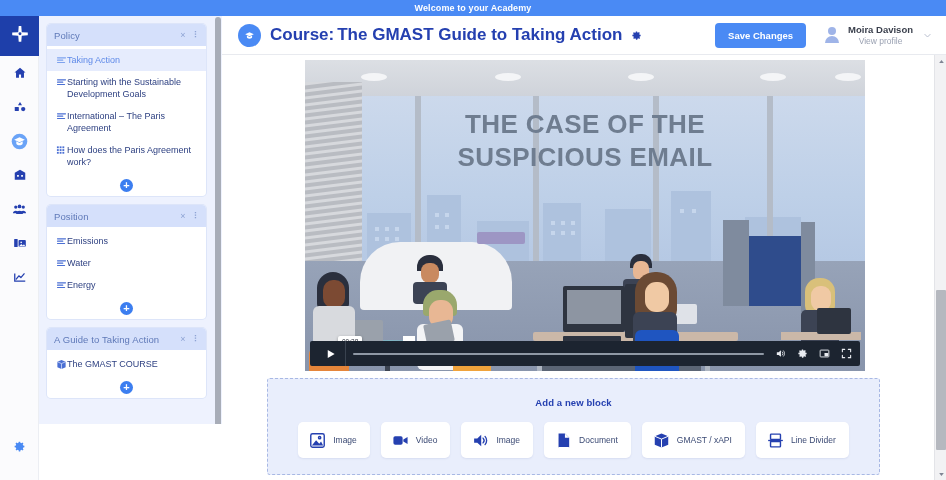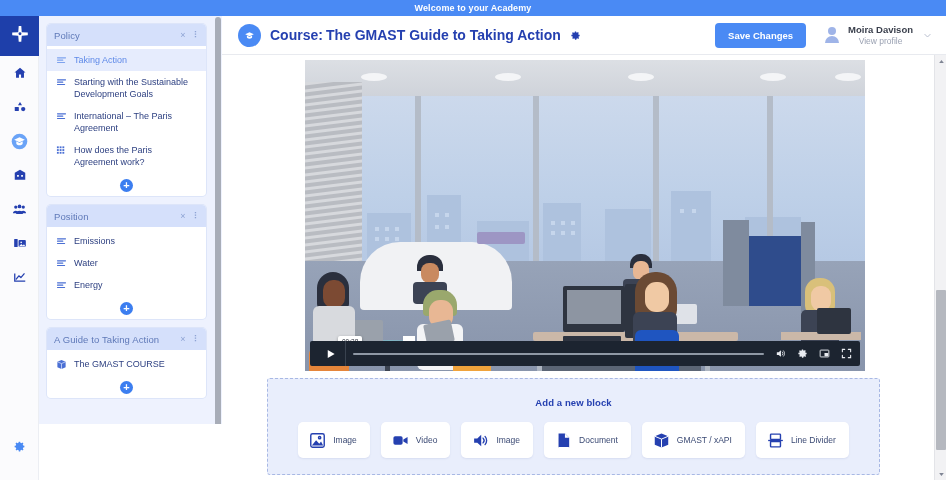--- a/index.html
+++ b/index.html
@@ -60,21 +60,21 @@
     font-size: 9.5px; color: #5f79b8; font-weight: normal;
   }
   .sb-head .t { flex: 1; letter-spacing: .1px; }
   .sb-head .x { font-size: 9px; color: #8ea3d4; margin-right: 8px; cursor: pointer; }
   .sb-head .grip {
     font-size: 9px; color: #8ea3d4; cursor: grab; line-height: 1;
     letter-spacing: -1px;
   }
   .sb-list { padding: 3px 0 1px 0; }
   .sb-item {
-    display: flex; align-items: flex-start; gap: 7px;
+    display: flex; align-items: flex-start; 
     padding: 5px 8px 5px 9px; cursor: pointer;
     font-size: 9px; color: #2c3f80; line-height: 12px;
   }
   .sb-item.active { background: #e6ecfd; color: #5f8ae8; }
   .sb-item .ico { flex: 0 0 11px; margin-top: 1px; color: #4a6fd4; }
   .sb-item.active .ico { color: #7ea2ee; }
   .sb-item .lbl { flex: 1; }
   .sb-add {
     display: flex; align-items: center; justify-content: center;
     height: 22px; cursor: pointer;
@@ -94,21 +94,21 @@
     position: absolute; left: 222px; top: 16px; width: 724px; height: 39px;
     background: #ffffff; border-bottom: 1px solid #e8eaef;
     display: flex; align-items: center; padding: 0 14px 0 16px;
   }
   .course-badge {
     width: 23px; height: 23px; border-radius: 50%; background: #4a8af4;
     display: flex; align-items: center; justify-content: center;
     color: #fff; flex: 0 0 23px;
   }
   .course-title {
-    margin-left: 9px; font-size: 14px; font-weight: bold; color: #2540b0;
+    margin-left: 9px; font-size: 17px; font-weight: bold; color: #2540b0;
     white-space: nowrap;
   }
   .course-title .lead { margin-right: 3px; }
   .gear-inline { margin-left: 9px; color: #2540b0; display: flex; align-items: center; cursor: pointer; }
   .hdr-spacer { flex: 1; }
   .save-btn {
     background: #4a8af4; color: #ffffff; border: none; border-radius: 4px;
     font-size: 9.5px; font-weight: bold; padding: 7px 13px; cursor: pointer;
     font-family: "Liberation Sans", sans-serif;
   }
@@ -613,20 +613,24 @@
       <div class="sh skin-d" style="left:340px;top:222px;width:24px;height:30px;border-radius:11px;"></div>
       <div class="sh shirt-n" style="left:328px;top:252px;width:44px;height:44px;border-radius:6px;"></div>
       <div class="sh chair" style="left:330px;top:270px;width:44px;height:54px;"></div>
 
       <div class="sh hair-bl" style="left:500px;top:218px;width:30px;height:36px;border-radius:14px 14px 8px 8px;"></div>
       <div class="sh skin-d" style="left:506px;top:226px;width:20px;height:25px;border-radius:9px;"></div>
       <div class="sh shirt-n" style="left:496px;top:250px;width:38px;height:38px;border-radius:5px;"></div>
       <div class="sh desk" style="left:476px;top:272px;width:80px;height:8px;"></div>
       <div class="sh monitor" style="left:512px;top:248px;width:34px;height:26px;"></div>
 
+      <div class="vtitle">
+        <div>THE CASE OF THE</div>
+        <div>SUSPICIOUS EMAIL</div>
+      </div>
     </div>
 
     <div class="ttip">00:38</div>
 
     <div class="vcontrols">
       <span class="play-btn">
         <svg width="11" height="12" viewBox="0 0 24 24" fill="currentColor">
             <path d="M6 3.5v17l15-8.5z"></path>
           </svg>
       </span>

